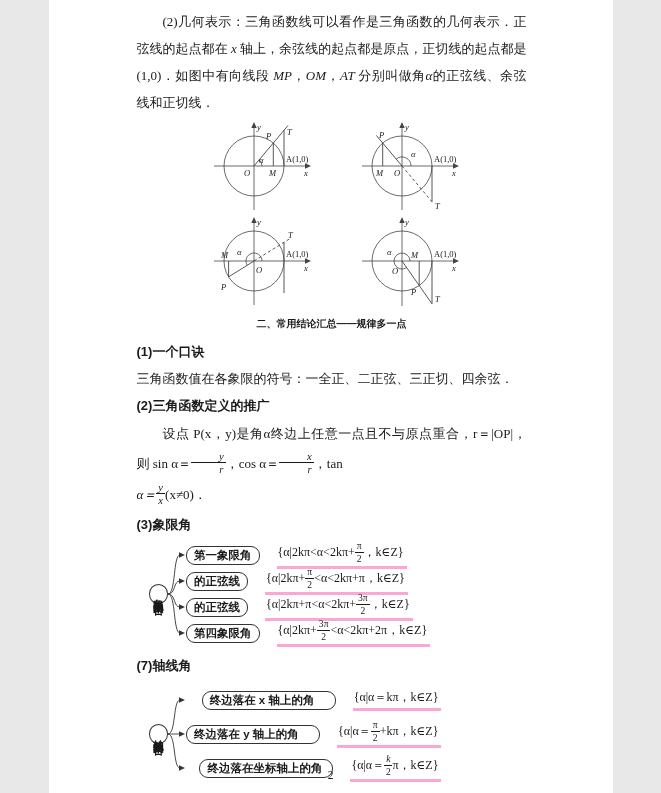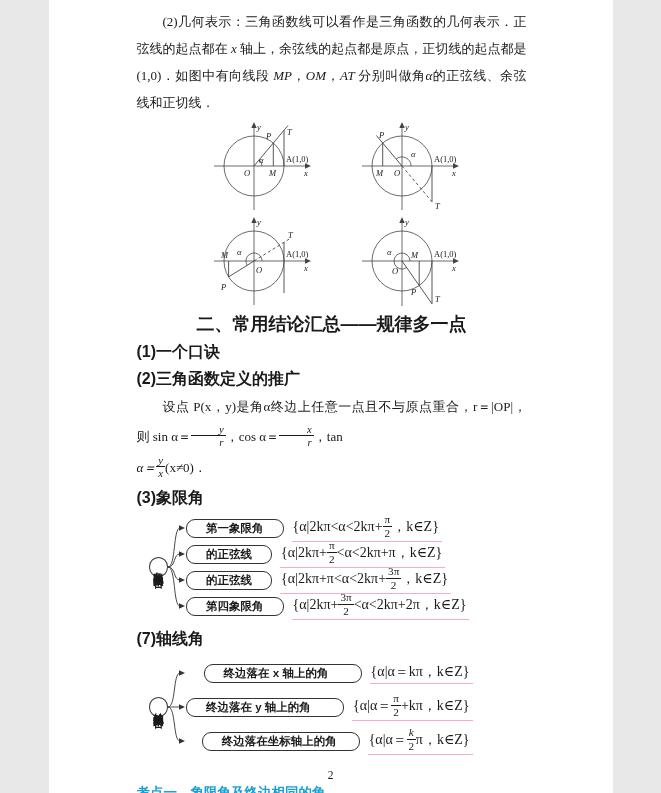--- a/index.html
+++ b/index.html
@@ -21,43 +21,43 @@
   .frac{display:inline-block;vertical-align:-0.5em;text-align:center;line-height:1.05;font-size:0.82em;}
   .frac .num{display:block;border-bottom:1px solid #1a1a1a;padding:0 2px;}
   .frac .den{display:block;padding-top:1px;}
   
   .diagrams{width:296px;margin:2px auto 2px;display:grid;grid-template-columns:148px 148px;grid-auto-rows:95px;row-gap:0;}
   .diag{width:148px;height:95px;}
   .diag svg{display:block;margin:0 auto;}
   .sl{font-size:8.5px;font-style:italic;fill:#1a1a1a;font-family:"Liberation Serif",serif;}
   .su{font-size:8.5px;fill:#1a1a1a;font-family:"Liberation Serif",serif;}
   
-  .sec-title{font-family:"Liberation Sans","DejaVu Sans",sans-serif;font-weight:bold;font-size:18px;text-align:center;line-height:26px;margin:3px 0 1px;}
-  .item-head{font-family:"Liberation Sans","DejaVu Sans",sans-serif;font-weight:bold;font-size:16px;line-height:27px;}
+  .sec-title{font-family:"Liberation Sans","DejaVu Sans",sans-serif;font-weight:bold;font-size:10px;text-align:center;line-height:26px;margin:3px 0 1px;}
+  .item-head{font-family:"Liberation Sans","DejaVu Sans",sans-serif;font-weight:bold;font-size:13px;line-height:27px;}
   
   .tree{display:flex;align-items:center;margin:4px 0 6px 12px;}
   .tree-oval{
     border:1px solid #333;border-radius:50%;
     writing-mode:vertical-rl;text-orientation:upright;
     font-size:10.5px;font-weight:bold;letter-spacing:1px;
     padding:6px 3px;line-height:1.1;text-align:center;
     font-family:"Liberation Sans",sans-serif;
   }
   .tree-rows{display:flex;flex-direction:column;}
   .q-rows .tree-row{height:26px;}
   .ax-rows .tree-row{height:34px;justify-content:flex-end;}
   .tree-row{display:flex;align-items:center;}
   .tree-box{
     border:1px solid #333;border-radius:9px;
     font-size:11.5px;font-weight:bold;
-    padding:0 19px;line-height:17px;white-space:nowrap;
+    padding:0 7px;line-height:17px;white-space:nowrap;
     font-family:"Liberation Sans",sans-serif;
   }
   .ax-rows .tree-box{min-width:118px;}
-  .tree-formula{font-size:14px;margin-left:8px;white-space:nowrap;border-bottom:1px solid #f9a8d4;padding:0 3px 2px 1px;}
+  .tree-formula{font-size:12px;margin-left:17px;white-space:nowrap;border-bottom:3px solid #f9a8d4;padding:0 3px 2px 1px;}
   .tree-formula .frac{font-size:0.8em;}
   .conn{flex:none;}
   
   .exam-head{font-family:"Liberation Sans","DejaVu Sans",sans-serif;font-weight:bold;font-size:13.5px;margin-top:26px;}
   .page-num{position:absolute;bottom:12px;left:0;width:100%;text-align:center;font-size:11.5px;color:#1a1a1a;}
 </style>
 </head>
 <body>
 
 <div class="page">
@@ -169,20 +169,21 @@
         <text class="sl" x="95" y="89">T</text>
         <text class="su" x="94" y="44">A(1,0)</text>
         <text class="sl" x="47" y="42">α</text>
       </svg>
     </div>
   </div>
 
   <div class="sec-title">二、常用结论汇总——规律多一点</div>
 
   <div class="item-head">(1)一个口诀</div>
+  <p class="para">三角函数值在各象限的符号：一全正、二正弦、三正切、四余弦．</p>
 
   <div class="item-head">(2)三角函数定义的推广</div>
   <p class="para indent" style="line-height:30px;"><span>设点 P(x，y)是角α终边上任意一点且不与原点重合，r＝|OP|，则 sin α＝</span><span class="frac"><span class="num it">y</span><span class="den it">r</span></span><span>，cos α＝</span><span class="frac"><span class="num it">x</span><span class="den it">r</span></span><span>，tan</span></p>
   <p class="para" style="line-height:32px;"><span class="it">α＝</span><span class="frac"><span class="num it">y</span><span class="den it">x</span></span><span>(x≠0)．</span></p>
 
   <div class="item-head">(3)象限角</div>
   <div class="tree">
     <div class="tree-oval">象限角的集合</div>
     <svg class="conn" width="18" height="104" viewBox="0 0 18 104">
       <g stroke="#333" stroke-width="0.9" fill="none">

